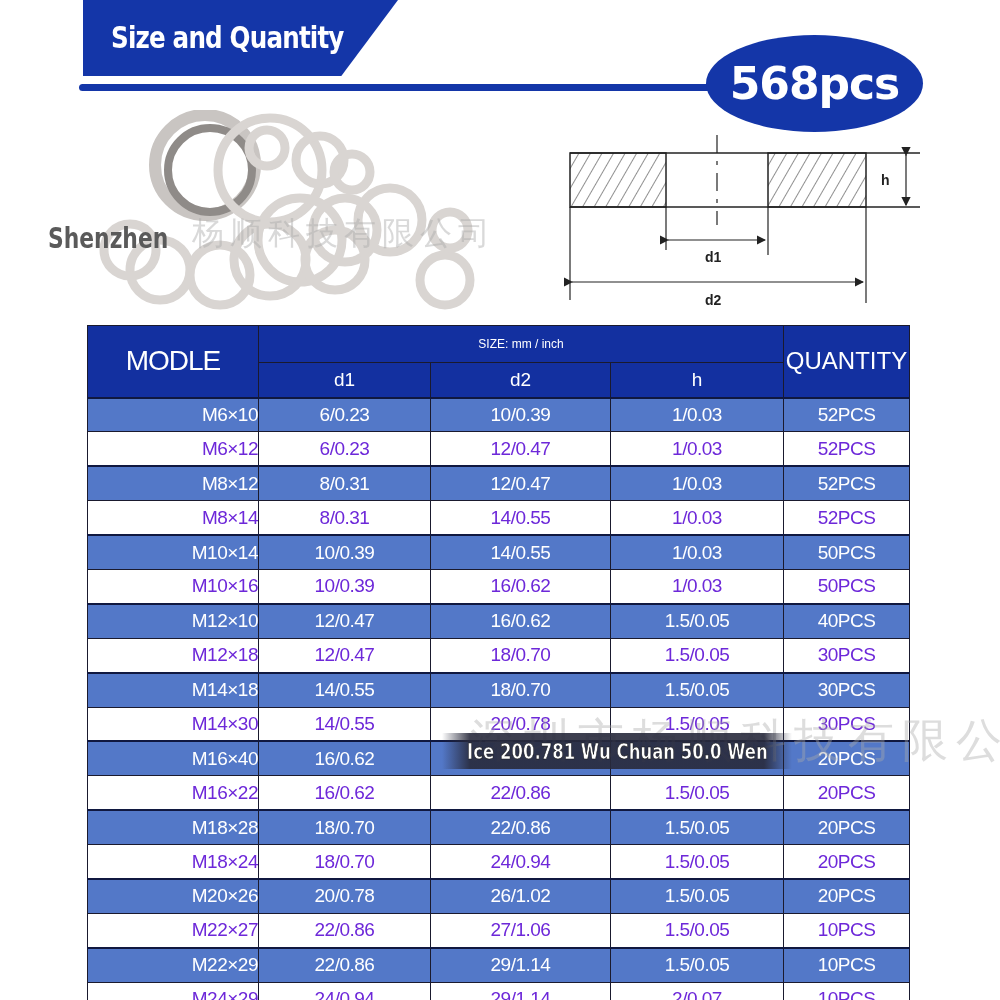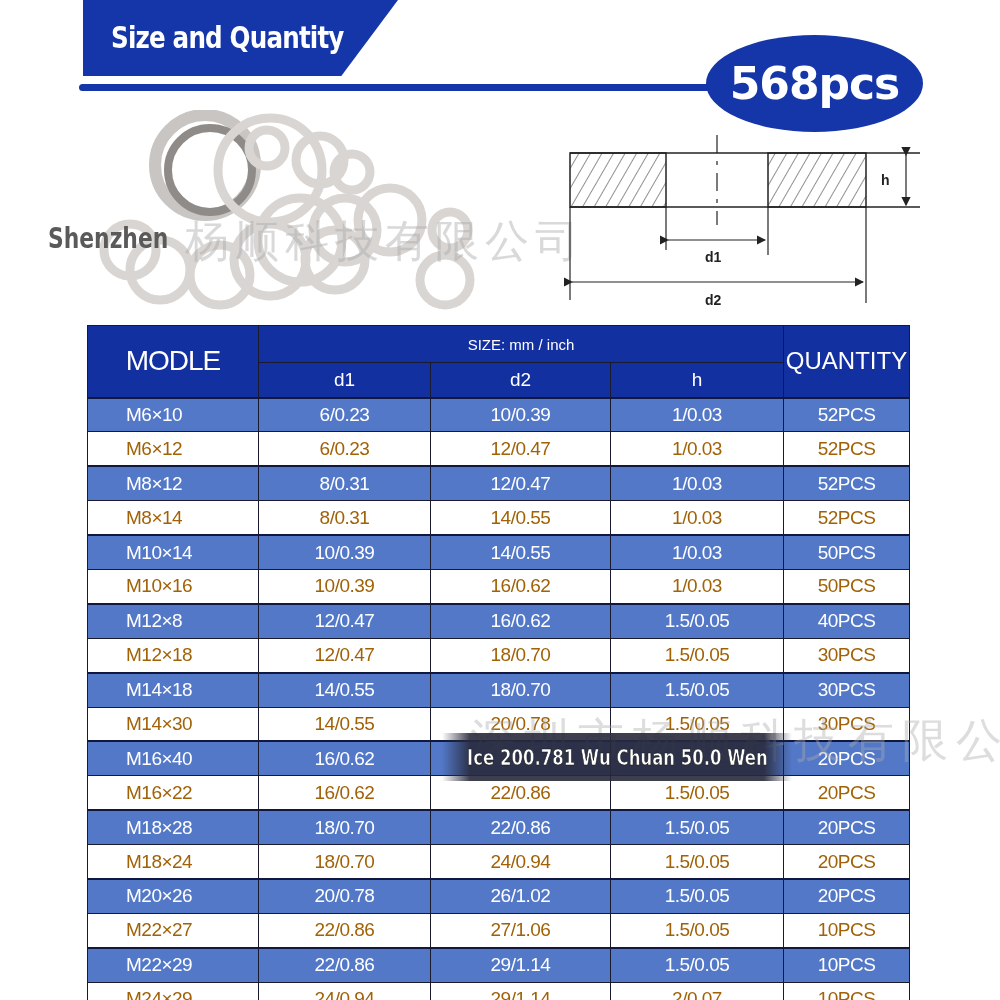--- a/index.html
+++ b/index.html
@@ -31,53 +31,53 @@
     letter-spacing: -1px;
   }
 
   
   .photo { position: absolute; left: 90px; top: 110px; width: 450px; height: 200px; }
   .watermark-top {
     position: absolute; left: 48px; top: 222px; font-family: "DejaVu Sans", sans-serif;
     font-size: 28px; font-weight: 700; color: #5a5a5a; transform: scaleX(0.78); transform-origin: left center;
   }
   .watermark-cn {
-    position: absolute; left: 185px; top: 212px; font-size: 44px; color: rgba(170,170,170,0.45);
+    position: absolute; left: 192px; top: 212px; font-size: 32px; color: rgba(170,170,170,0.45);
     letter-spacing: 6px;
   }
 
   
   .diagram { position: absolute; left: 560px; top: 125px; width: 380px; height: 190px; }
   .diagram text { font-family: "Liberation Sans", sans-serif; font-weight: 700; font-size: 14px; fill: #222; }
 
   
   .spec-table {
     position: absolute; left: 87px; top: 325px; width: 822px;
     border-collapse: collapse; table-layout: fixed;
   }
   .spec-table th, .spec-table td {
     border: 1px solid #1a1a2e; text-align: center; vertical-align: middle;
   }
   .spec-table th {
     background: #1330a0; color: #ffffff; font-weight: 400;
   }
   .th-modle { font-size: 28px; letter-spacing: -1px; margin-left: 12px; }
-  .th-size { font-size: 15px; height: 37px; }
+  .th-size { font-size: 12px; height: 37px; }
   .th-sub { font-size: 19px; height: 35px; border-top: 1px solid #0a1a60 !important; }
   .th-qty { font-size: 24px; }
   .spec-table td {
     height: 34.4px; font-size: 19px; letter-spacing: -0.5px;
   }
-  .spec-table td.col-model { text-align: left; padding-left: 38px; }
+  .spec-table td.col-model { text-align: right; padding-left: 38px; }
   .row-blue td { background: #5378c8; color: #ffffff; border-top: 2px solid #101840; }
-  .row-white td { background: #ffffff; color: #a16207; }
+  .row-white td { background: #ffffff; color: #6d28d9; }
 
   
   .overlay-badge {
-    position: absolute; left: 442px; top: 733px; width: 350px; height: 48px;
+    position: absolute; left: 442px; top: 733px; width: 350px; height: 36px;
     background: linear-gradient(90deg, rgba(40,42,60,0.0) 0%, rgba(40,42,60,0.9) 8%, rgba(40,42,60,0.9) 92%, rgba(40,42,60,0.0) 100%);
     display: flex; align-items: center; justify-content: center;
   }
   .overlay-text {
     color: #ffffff; font-family: "DejaVu Sans", sans-serif; font-size: 22px; font-weight: 700;
     -webkit-text-stroke: 0.6px #111; transform: scaleX(0.75); white-space: nowrap;
   }
   .watermark-mid {
     position: absolute; left: 470px; top: 710px; font-size: 46px; color: rgba(170,170,170,0.4);
     letter-spacing: 8px; white-space: nowrap;
@@ -205,21 +205,21 @@
       <td>50PCS</td>
     </tr>
     <tr class="row-white">
       <td class="col-model">M10×16</td>
       <td>10/0.39</td>
       <td>16/0.62</td>
       <td>1/0.03</td>
       <td>50PCS</td>
     </tr>
     <tr class="row-blue">
-      <td class="col-model">M12×8</td>
+      <td class="col-model">M12×10</td>
       <td>12/0.47</td>
       <td>16/0.62</td>
       <td>1.5/0.05</td>
       <td>40PCS</td>
     </tr>
     <tr class="row-white">
       <td class="col-model">M12×18</td>
       <td>12/0.47</td>
       <td>18/0.70</td>
       <td>1.5/0.05</td>

